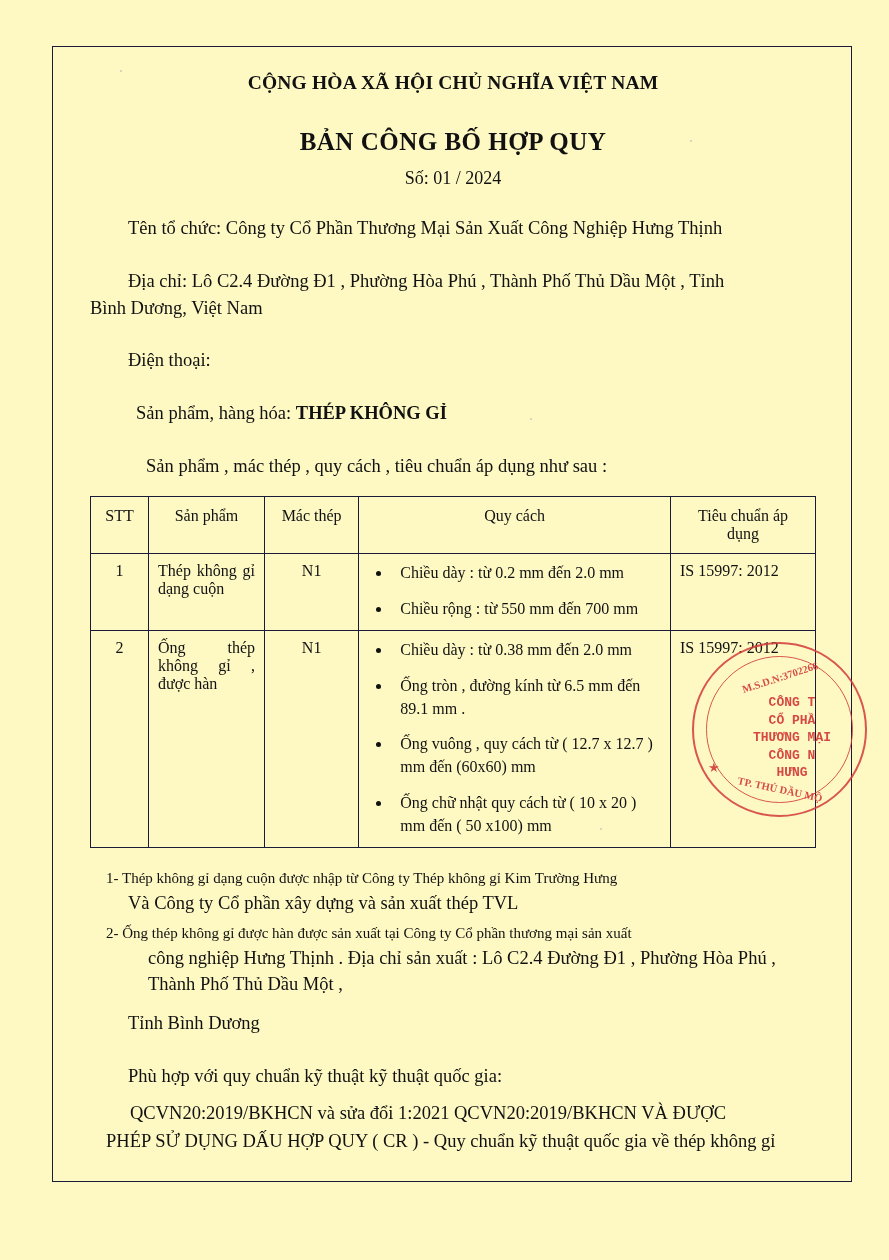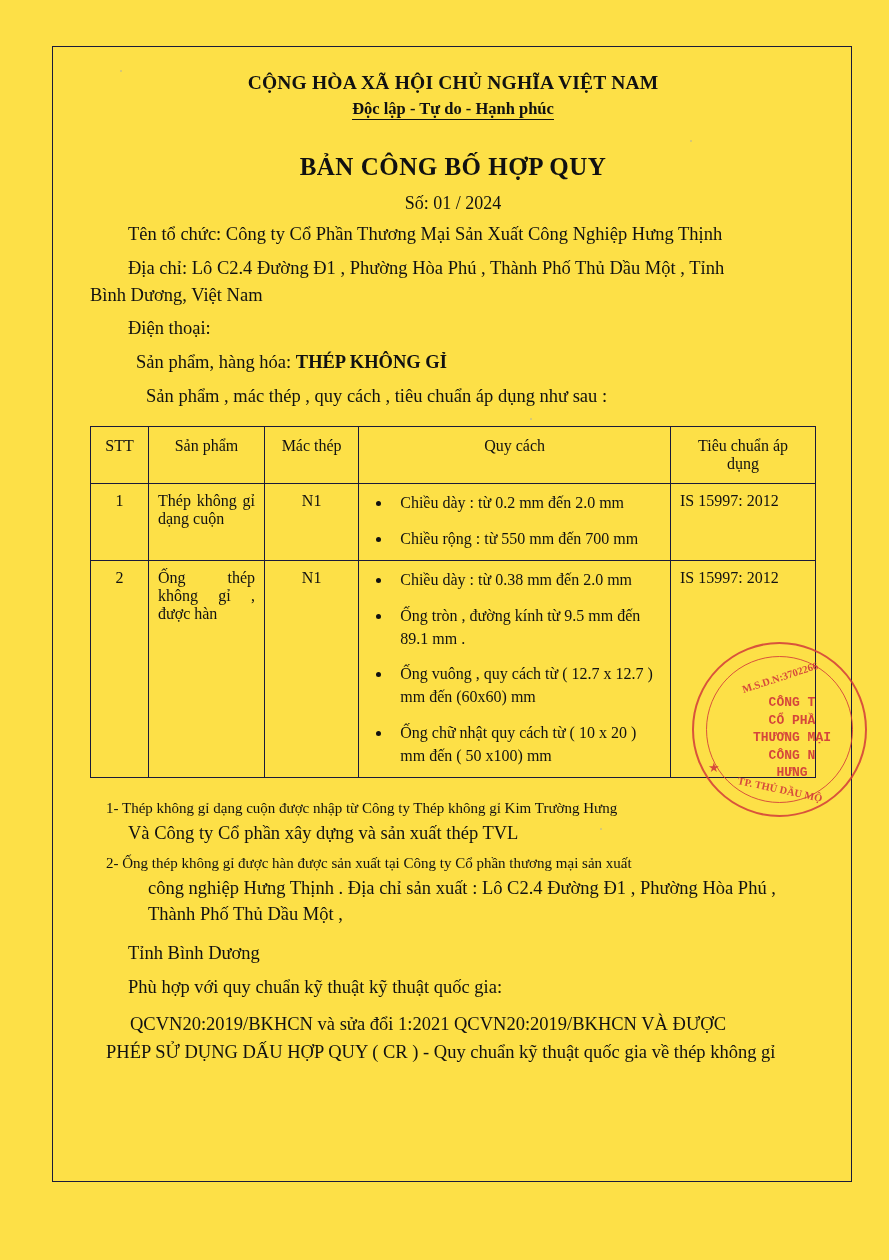--- a/index.html
+++ b/index.html
@@ -14,21 +14,21 @@
     font-family: "Liberation Serif", serif;
     color: #111111;
     overflow: hidden;
   }
 
   .page {
     position: absolute;
     left: 0; top: 0;
     width: 889px;
     height: 1260px;
-    background: #fde047;
+    background: #fef9c3;
   }
 
   
   .scan-frame {
     position: absolute;
     left: 52px;
     top: 46px;
     width: 800px;
     height: 1136px;
     border: 1.5px solid #1a1a3a;
@@ -69,21 +69,21 @@
     letter-spacing: 0.5px;
   }
   .doc-number {
     font-size: 18px;
     margin-top: 12px;
   }
 
   .para {
     font-size: 18.5px;
     line-height: 1.45;
-    margin-top: 7px;
+    margin-top: 26px;
   }
   .para.indent { padding-left: 38px; }
   .para.indent2 { padding-left: 46px; }
   .para.indent3 { padding-left: 56px; }
   .para b { font-weight: bold; }
 
   
   table.spec {
     width: 100%;
     border-collapse: collapse;
@@ -228,21 +228,20 @@
 </style>
 </head>
 <body>
 
 <div class="page">
   <div class="scan-frame"></div>
 
   <div class="content">
 
     <div class="center nat-title">CỘNG HÒA XÃ HỘI CHỦ NGHĨA VIỆT NAM</div>
-    <div class="center nat-sub"><span class="u">Độc lập - Tự do - Hạnh phúc</span></div>
 
     <div class="center doc-title">BẢN CÔNG BỐ HỢP QUY</div>
     <div class="center doc-number">Số: 01 / 2024</div>
 
     <div class="para indent">Tên tổ chức: Công ty Cổ Phần Thương Mại Sản Xuất Công Nghiệp Hưng Thịnh</div>
     <div class="para indent">Địa chỉ: Lô C2.4 Đường Đ1 , Phường Hòa Phú , Thành Phố Thủ Dầu Một , Tỉnh</div>
     <div class="para" style="margin-top:0">Bình Dương, Việt Nam</div>
     <div class="para indent">Điện thoại:</div>
 
     <div class="para indent2"><span>Sản phẩm, hàng hóa: </span><b>THÉP KHÔNG GỈ</b></div>
@@ -271,21 +270,21 @@
           </td>
           <td>IS 15997: 2012</td>
         </tr>
         <tr>
           <td class="c">2</td>
           <td class="just">Ống thép không gỉ , được hàn</td>
           <td class="c">N1</td>
           <td>
             <ul class="qc">
               <li>Chiều dày : từ 0.38 mm đến 2.0 mm</li>
-              <li>Ống tròn , đường kính từ 9.5 mm đến 89.1 mm .</li>
+              <li>Ống tròn , đường kính từ 6.5 mm đến 89.1 mm .</li>
               <li>Ống vuông , quy cách từ ( 12.7 x 12.7 ) mm đến (60x60) mm</li>
               <li>Ống chữ nhật quy cách từ ( 10 x 20 ) mm đến ( 50 x100) mm</li>
             </ul>
           </td>
           <td>IS 15997: 2012</td>
         </tr>
       </tbody>
     </table>
 
     <div class="notes">

